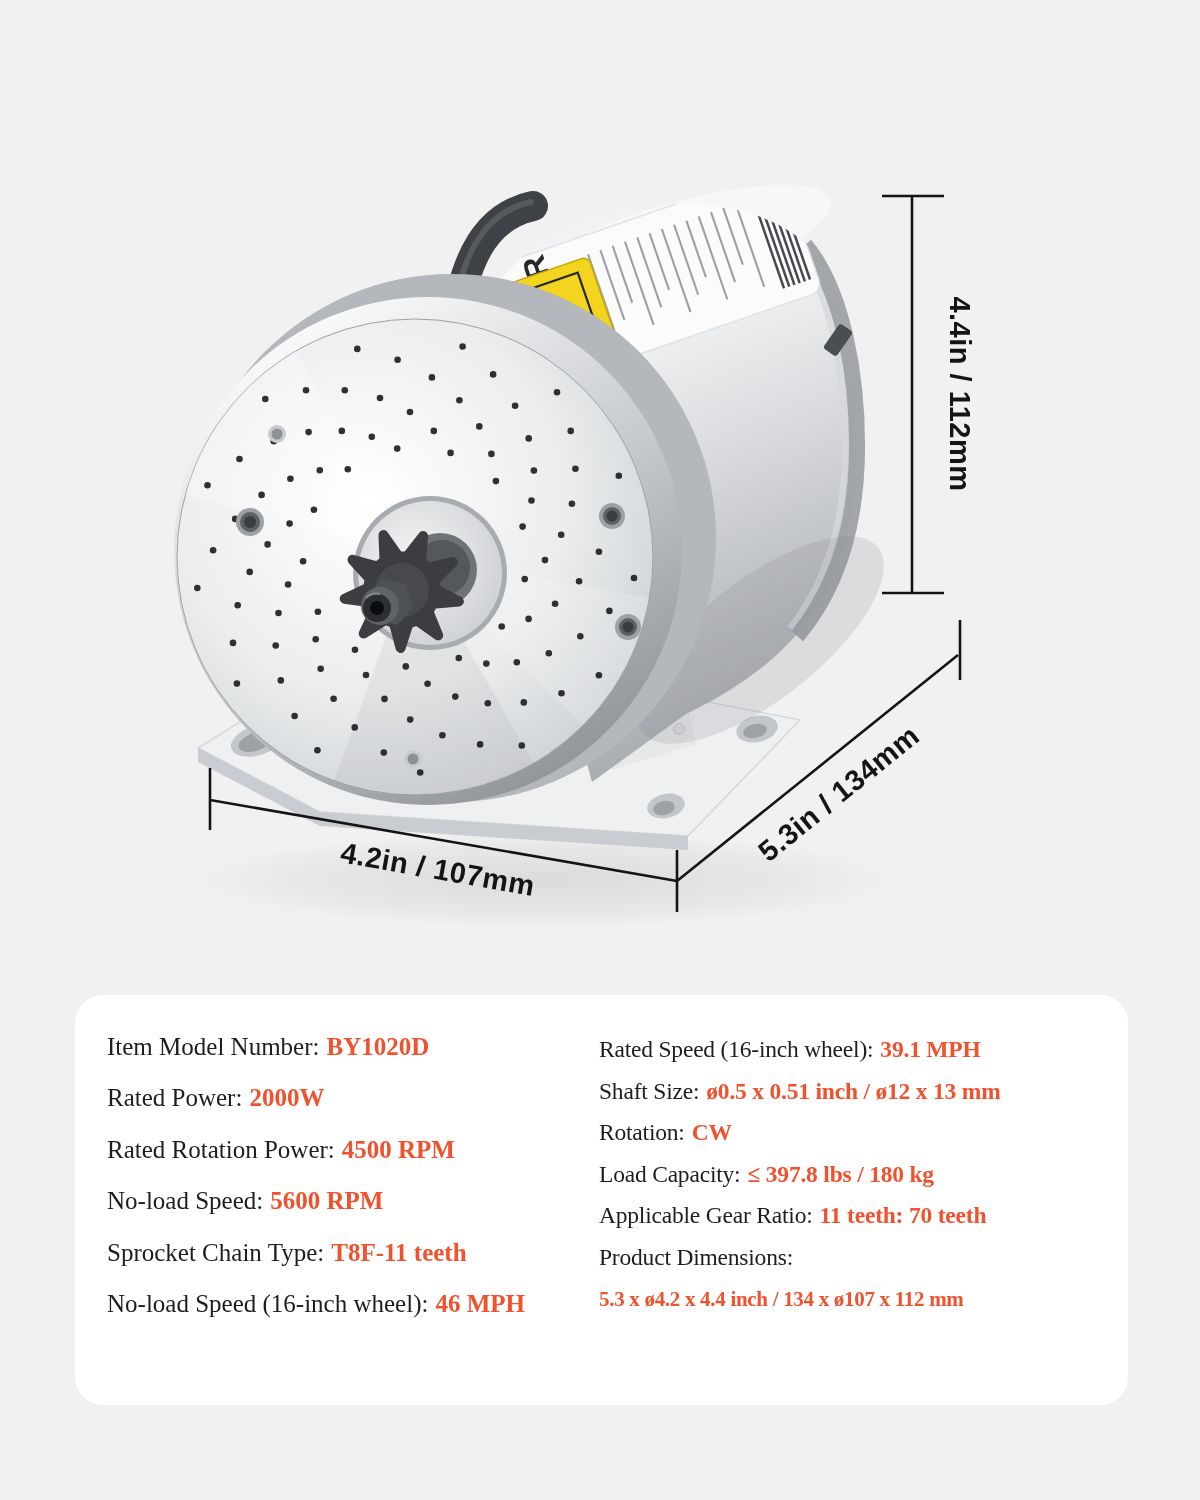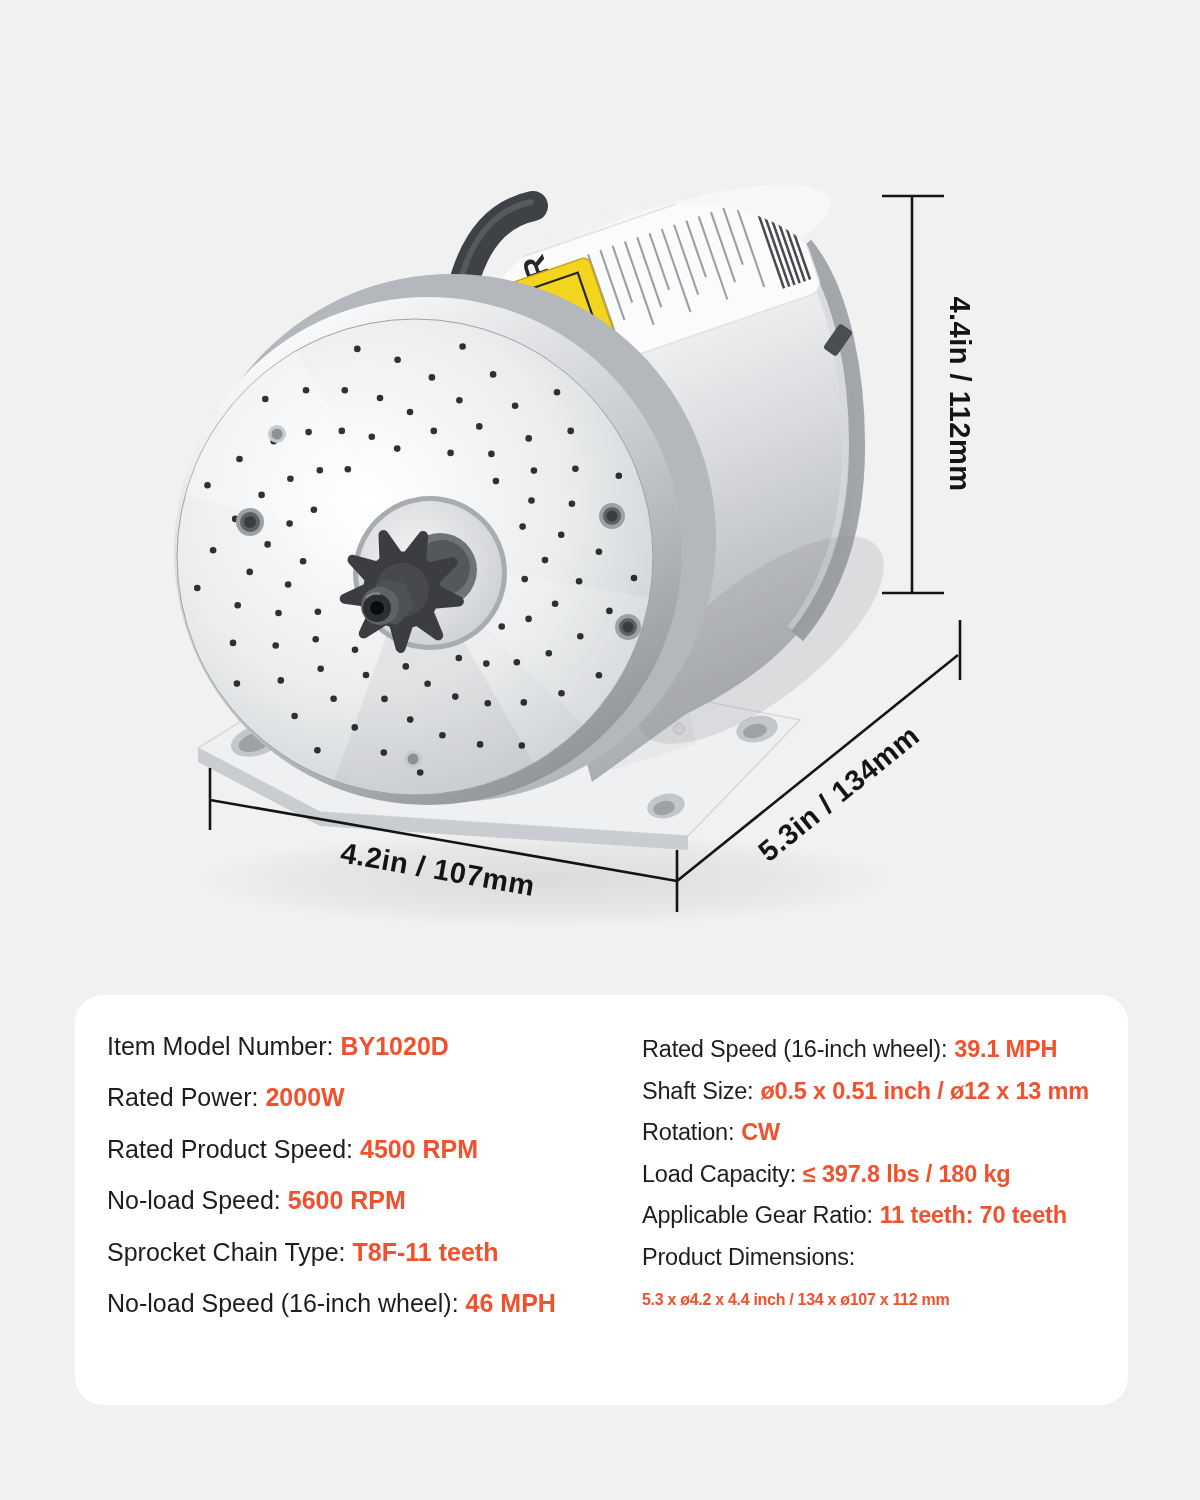--- a/index.html
+++ b/index.html
@@ -8,29 +8,29 @@
     background:#f1f1f2;
     font-family:"Liberation Sans","DejaVu Sans",sans-serif;
     -webkit-font-smoothing:antialiased;
   }
   #scene{position:absolute;left:0;top:0;}
   
   .panel{
     position:absolute;left:75px;top:995px;width:1053px;height:410px;
     background:#ffffff;border-radius:28px;
   }
-  .col{position:absolute;white-space:nowrap;}
+  .col{position:absolute;white-space:nowrap;font-family:Liberation Serif, serif;}
   .col .row{display:block;}
   .col-left{left:32px;top:26px;}
   .col-left .row{height:51.4px;line-height:51.4px;font-size:25px;}
-  .col-right{left:567px;top:34px;}
+  .col-right{left:524px;top:34px;}
   .col-right .row{height:41.6px;line-height:41.6px;font-size:23.5px;letter-spacing:-0.2px;}
   .lbl{color:#1d1d1f;}
   .val{color:#F1512D;font-weight:700;margin-left:7px;}
-  .row.dims-line{font-size:16px;letter-spacing:-0.3px;}
+  .row.dims-line{font-size:21px;letter-spacing:-0.3px;}
   .row.dims-line .val{margin-left:0;}
   
   text.dim{
     font-family:"Liberation Sans","DejaVu Sans",sans-serif;
     font-size:29px;font-weight:700;fill:#141414;letter-spacing:0.5px;
   }
   text.brand{
     font-family:"Liberation Sans","DejaVu Sans",sans-serif;
     font-weight:700;fill:#26282c;letter-spacing:2px;
   }
@@ -314,21 +314,21 @@
     <line x1="210" y1="800" x2="677" y2="881"></line>
     <line x1="210" y1="768" x2="210" y2="830"></line>
     <text class="dim" stroke="none" transform="translate(436 879) rotate(10)" text-anchor="middle">4.2in / 107mm</text>
   </g>
 </svg>
 
 <div class="panel">
   <div class="col col-left">
     <div class="row"><span class="lbl">Item Model Number:</span><span class="val">BY1020D</span></div>
     <div class="row"><span class="lbl">Rated Power:</span><span class="val">2000W</span></div>
-    <div class="row"><span class="lbl">Rated Product Speed:</span><span class="val">4500 RPM</span></div>
+    <div class="row"><span class="lbl">Rated Rotation Power:</span><span class="val">4500 RPM</span></div>
     <div class="row"><span class="lbl">No-load Speed:</span><span class="val">5600 RPM</span></div>
     <div class="row"><span class="lbl">Sprocket Chain Type:</span><span class="val">T8F-11 teeth</span></div>
     <div class="row"><span class="lbl">No-load Speed (16-inch wheel):</span><span class="val">46 MPH</span></div>
   </div>
   <div class="col col-right">
     <div class="row"><span class="lbl">Rated Speed (16-inch wheel):</span><span class="val">39.1 MPH</span></div>
     <div class="row"><span class="lbl">Shaft Size:</span><span class="val">ø0.5 x 0.51 inch / ø12 x 13 mm</span></div>
     <div class="row"><span class="lbl">Rotation:</span><span class="val">CW</span></div>
     <div class="row"><span class="lbl">Load Capacity:</span><span class="val">≤ 397.8 lbs / 180 kg</span></div>
     <div class="row"><span class="lbl">Applicable Gear Ratio:</span><span class="val">11 teeth: 70 teeth</span></div>

